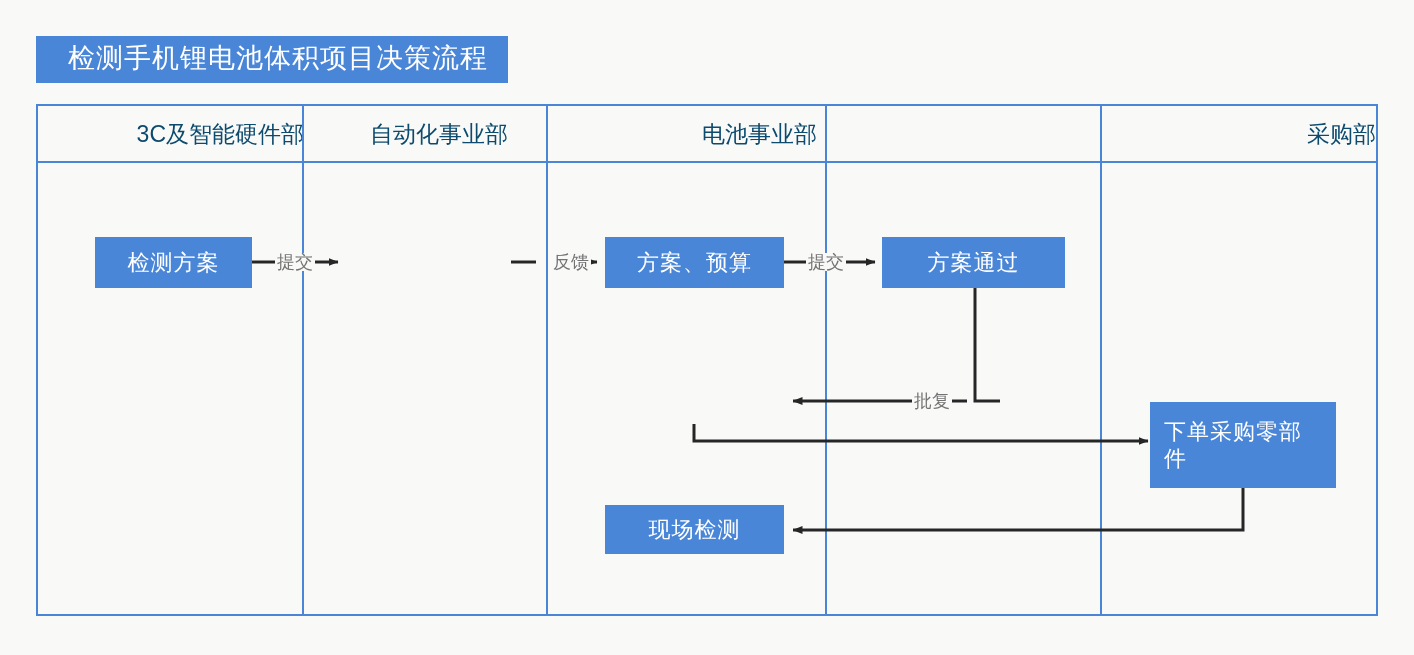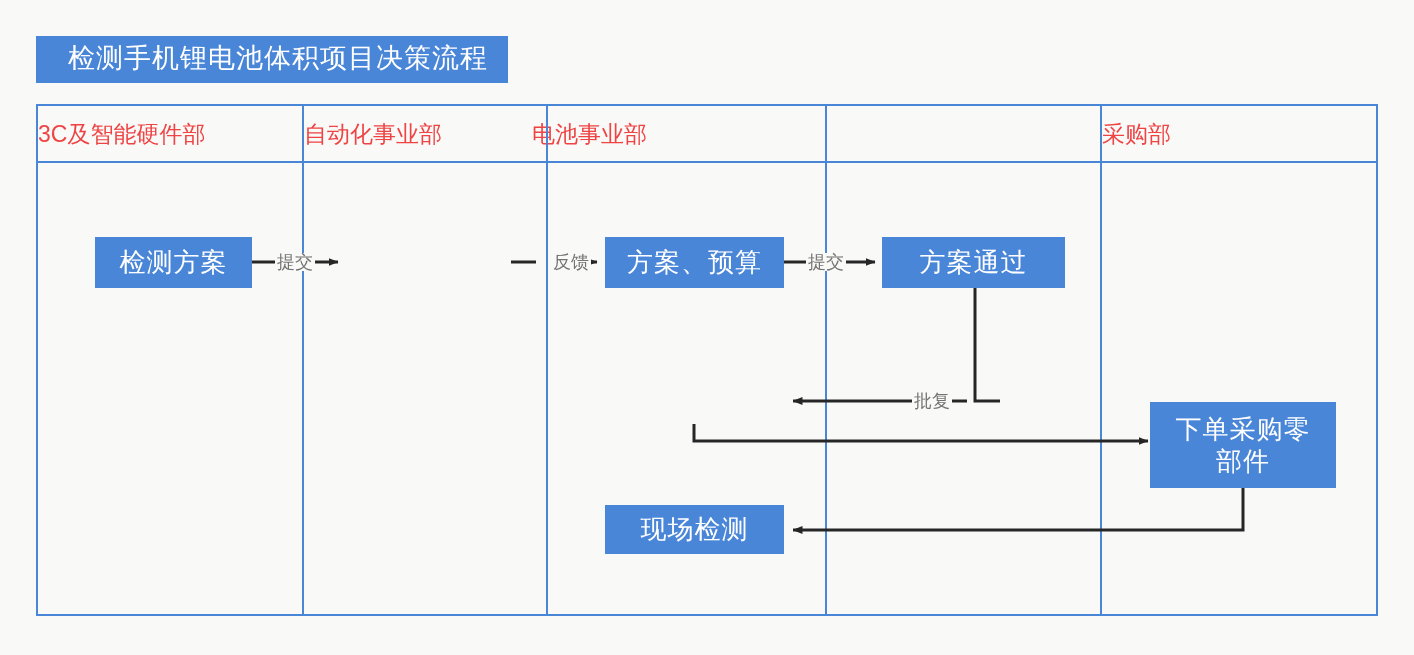--- a/index.html
+++ b/index.html
@@ -55,46 +55,47 @@
     width: 100%;
     height: 57px;
     border-bottom: 2px solid #4a86d8;
     box-sizing: border-box;
   }
   .lane-header {
     position: absolute;
     top: 0;
     height: 57px;
     line-height: 57px;
-    text-align: left;
-    color: #ef4444;
+    text-align: right;
+    color: #0c4a6e;
     font-size: 23px;
     white-space: nowrap;
   }
   .lane-divider {
     position: absolute;
     top: 0;
     width: 2px;
     height: 100%;
     background: #4a86d8;
   }
 
   
   .node {
     position: absolute;
     background: #4a86d8;
     color: #ffffff;
     display: flex;
     align-items: center;
     justify-content: center;
-    text-align: center;
-    font-size: 26px;
+    text-align: left;
+    font-size: 22px;
     line-height: 1.25;
     box-sizing: border-box;
     letter-spacing: 1px;
+    font-family: Liberation Serif, serif;
   }
 
   
   .edge-label {
     position: absolute;
     font-size: 18px;
     color: #737373;
     background: #f9f9f8;
     padding: 0 2px;
     white-space: nowrap;
@@ -115,21 +116,21 @@
 
 <div id="canvas">
 
   <div class="title-banner">检测手机锂电池体积项目决策流程</div>
 
   <div class="lane-table">
 
     <div class="lane-header-row">
       <div class="lane-header" style="left:0px;   width:266px;">3C及智能硬件部</div>
       <div class="lane-header" style="left:266px; width:204px;">自动化事业部</div>
-      <div class="lane-header" style="left:494px; width:269px;">电池事业部</div>
+      <div class="lane-header" style="left:510px; width:269px;">电池事业部</div>
       <div class="lane-header" style="left:1064px; width:274px;">采购部</div>
     </div>
 
     <div class="lane-divider" style="left:264px;"></div>
     <div class="lane-divider" style="left:508px;"></div>
     <div class="lane-divider" style="left:787px;"></div>
     <div class="lane-divider" style="left:1062px;"></div>
   </div>
 
   <svg id="connectors" viewBox="0 0 1414 655" xmlns="http://www.w3.org/2000/svg">

